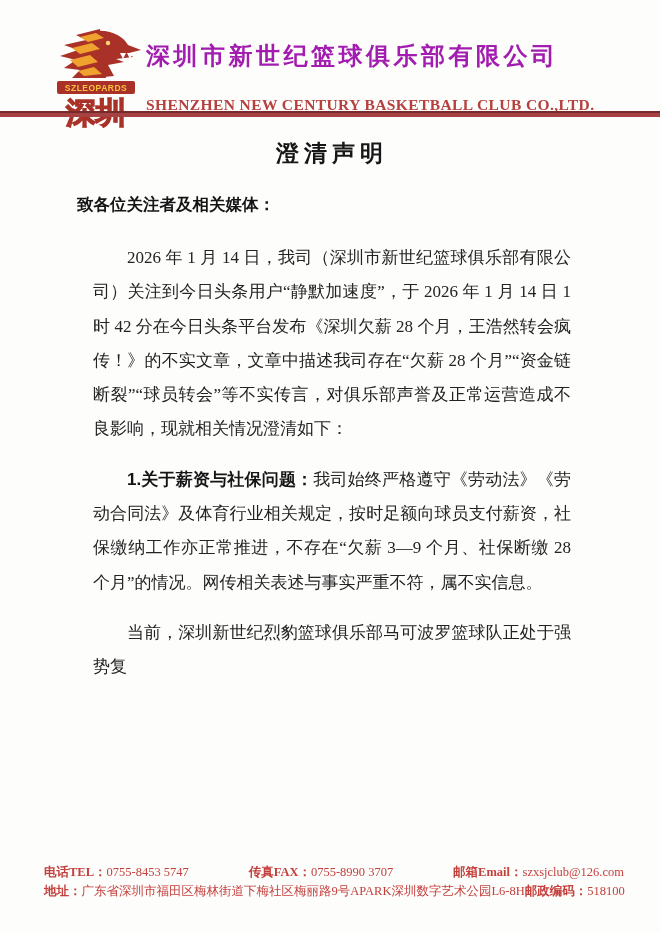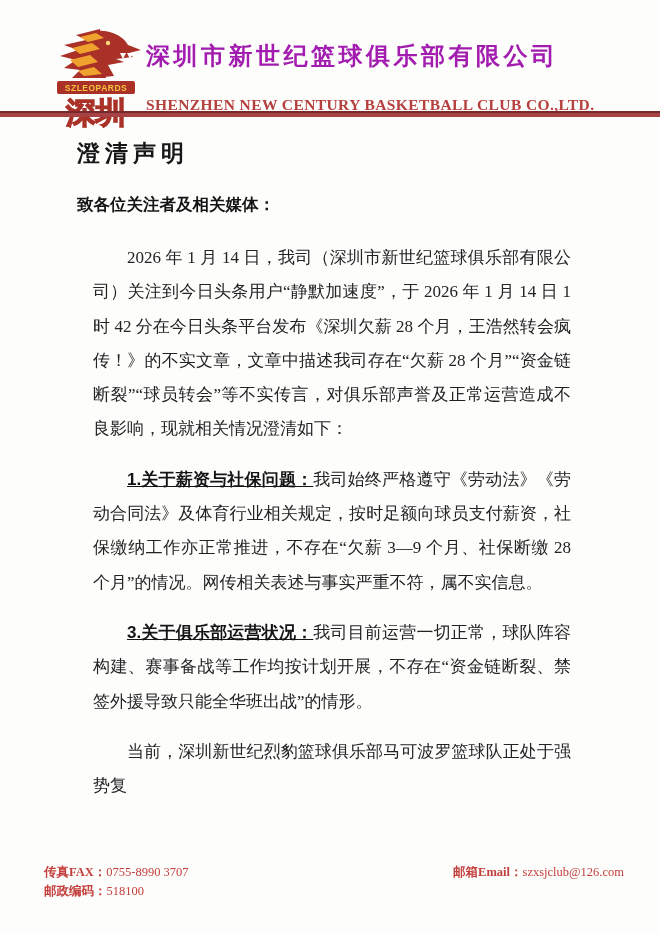--- a/index.html
+++ b/index.html
@@ -20,34 +20,34 @@
     color:#b5403e; font-weight:bold; font-size:15.5px; letter-spacing:0.4px;
     margin-top:24px; white-space:nowrap;
   }
   .rule{
     position:absolute; top:111px; left:0; width:660px; height:6px;
     background:#a64243; border-top:2px solid #772a2c; box-sizing:border-box;
   }
   
   .content{position:absolute; left:77px; right:73px; top:138px; color:#1e1e1e;}
   .doc-title{
-    text-align:left; font-size:23px; font-weight:bold; letter-spacing:5px;
+    text-align:center; font-size:23px; font-weight:bold; letter-spacing:5px;
     color:#161616; margin:0 0 0 0; line-height:32px;
   }
   .salutation{
     font-family:"Liberation Sans","DejaVu Sans",sans-serif;
     font-weight:bold; font-size:16.5px; margin:24px 0 25px 0; color:#141414;
   }
   p.para{
     margin:16px; text-indent:2em; font-size:17px; line-height:34.3px;
     text-align:justify; color:#232323;
   }
   p.para .lead{
     font-family:"Liberation Sans","DejaVu Sans",sans-serif;
-    font-weight:bold; color:#141414;text-decoration:underline;
+    font-weight:bold; color:#141414;
   }
   
   .foot{
     position:absolute; left:44px; right:36px; bottom:33px;
     color:#c4403d; font-size:12.5px; line-height:18.5px;
     font-family:"Liberation Serif","DejaVu Serif",serif;
   }
   .foot-row{display:flex; justify-content:space-between; white-space:nowrap;}
   .foot b{font-weight:bold;}
   .foot .seg{white-space:nowrap;}
@@ -82,28 +82,29 @@
 
   <div class="content">
     <div class="doc-title">澄清声明</div>
     <div class="salutation">致各位关注者及相关媒体：</div>
 
     <p class="para"><b class="lead"></b><span>2026 年 1 月 14 日，我司（深圳市新世纪篮球俱乐部有限公司）关注到今日头条用户“静默加速度”，于 2026 年 1 月 14 日 1 时 42 分在今日头条平台发布《深圳欠薪 28 个月，王浩然转会疯传！》的不实文章，文章中描述我司存在“欠薪 28 个月”“资金链断裂”“球员转会”等不实传言，对俱乐部声誉及正常运营造成不良影响，现就相关情况澄清如下：</span></p>
 
     <p class="para"><b class="lead">1.关于薪资与社保问题：</b><span>我司始终严格遵守《劳动法》《劳动合同法》及体育行业相关规定，按时足额向球员支付薪资，社保缴纳工作亦正常推进，不存在“欠薪 3—9 个月、社保断缴 28 个月”的情况。网传相关表述与事实严重不符，属不实信息。</span></p>
 
 
-    <p class="para"><b class="lead">3.关于俱乐部运营状况：</b><span>我司目前运营一切正常，球队阵容构建、赛事备战等工作均按计划开展，不存在“资金链断裂、禁签外援导致只能全华班出战”的情形。</span></p>
 
     <p class="para"><b class="lead"></b><span>当前，深圳新世纪烈豹篮球俱乐部马可波罗篮球队正处于强势复</span></p>
   </div>
 
   <div class="foot">
     <div class="foot-row">
+      <span class="seg"><b>电话TEL：</b><span>0755-8453 5747</span></span>
       <span class="seg"><b>传真FAX：</b><span>0755-8990 3707</span></span>
       <span class="seg"><b>邮箱Email：</b><span>szxsjclub@126.com</span></span>
     </div>
     <div class="foot-row">
+      <span class="seg"><b>地址：</b><span>广东省深圳市福田区梅林街道下梅社区梅丽路9号APARK深圳数字艺术公园L6-8H</span></span>
       <span class="seg"><b>邮政编码：</b><span>518100</span></span>
     </div>
   </div>
 
 </div>
 
 </body></html>

